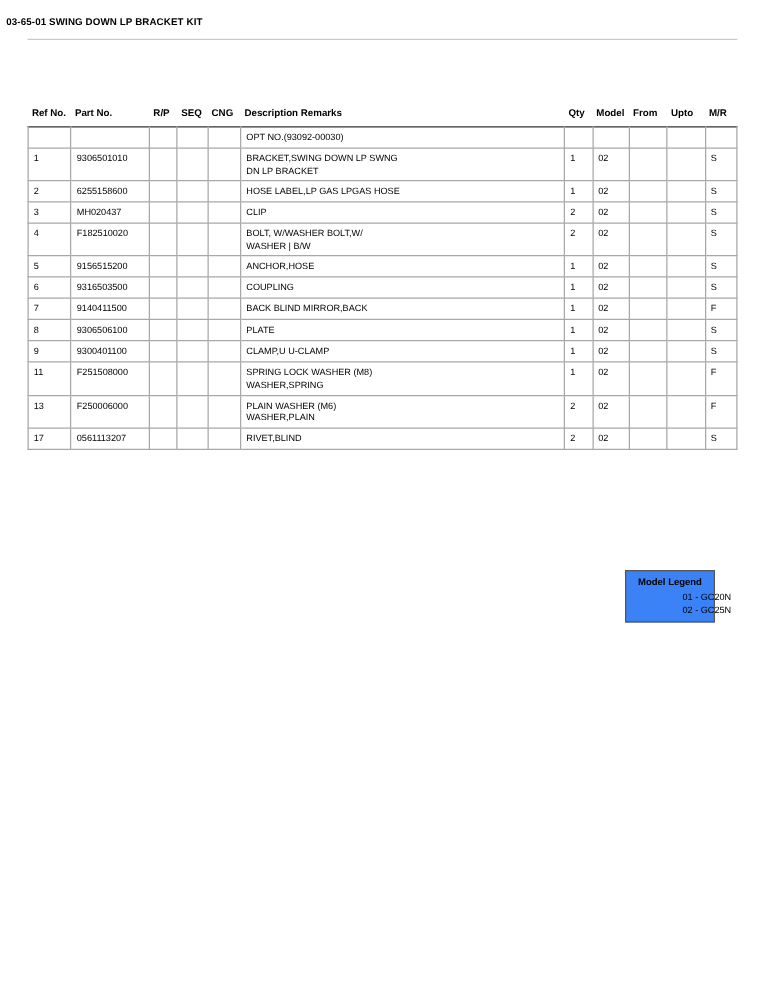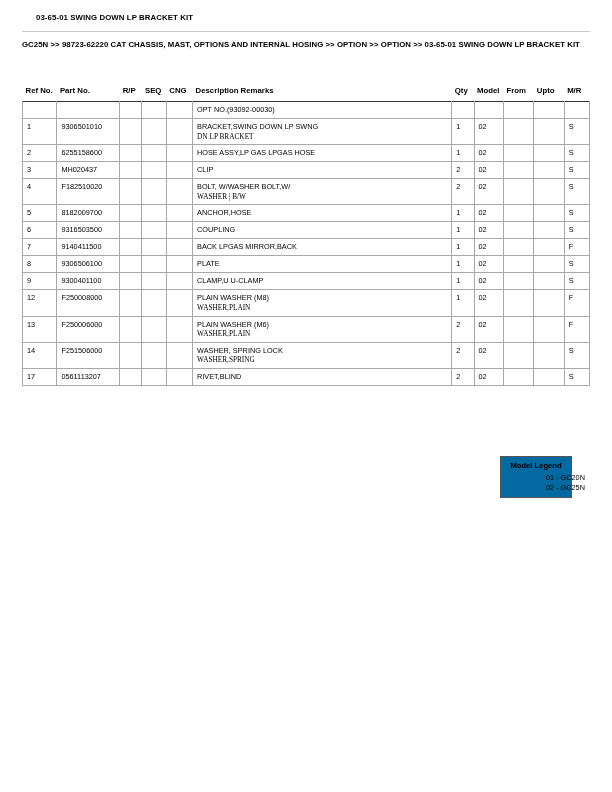--- a/index.html
+++ b/index.html
@@ -17,21 +17,21 @@
     overflow: hidden;
   }
   .page {
     position: relative;
     width: 612px;
     height: 792px;
     box-sizing: border-box;
   }
   .doc-title {
     position: absolute;
-    left: 36px;
+    left: 5px;
     top: 13px;
     font-size: 7.8px;
     font-weight: bold;
     letter-spacing: 0.1px;
     white-space: nowrap;
   }
   .title-rule {
     position: absolute;
     left: 22px;
     top: 31px;
@@ -76,29 +76,28 @@
     vertical-align: top;
     line-height: 9.6px;
     height: 10px;
     overflow: hidden;
   }
   table.parts tbody tr:first-child td {
     border-top: 1.6px solid #333333;
   }
   td.desc .sub {
     display: block;
-    font-family: Liberation Serif, serif;
   }
   .legend {
     position: absolute;
     left: 500px;
     top: 456px;
     width: 72px;
     border: 1px solid #555555;
-    background: #0369a1;
+    background: #3b82f6;
     padding: 4px 6px 5px 6px;
     box-sizing: border-box;
   }
   .legend-title {
     font-size: 7.6px;
     font-weight: bold;
     text-align: center;
     margin-bottom: 3px;
     white-space: nowrap;
   }
@@ -120,21 +119,20 @@
   .c-upto  { width: 30px; }
   .c-mr    { width: 25px; }
 </style>
 </head>
 <body>
 
 <div class="page">
 
   <div class="doc-title">03-65-01 SWING DOWN LP BRACKET KIT</div>
   <div class="title-rule"></div>
-  <div class="breadcrumb">GC25N &gt;&gt; 98723-62220 CAT CHASSIS, MAST, OPTIONS AND INTERNAL HOSING &gt;&gt; OPTION &gt;&gt; OPTION &gt;&gt; 03-65-01 SWING DOWN LP BRACKET KIT</div>
 
   <table class="parts">
     <colgroup>
       <col class="c-ref">
         <col class="c-part">
         <col class="c-rp">
         <col class="c-seq">
       <col class="c-cng">
         <col class="c-desc">
         <col class="c-qty">
@@ -184,21 +182,21 @@
           <td></td>
           <td></td>
           <td>S</td>
         </tr>
         <tr>
           <td>2</td>
           <td>6255158600</td>
           <td></td>
           <td></td>
           <td></td>
-          <td class="desc"><span>HOSE ASSY,LP GAS LPGAS HOSE</span></td>
+          <td class="desc"><span>HOSE LABEL,LP GAS LPGAS HOSE</span></td>
           <td>1</td>
           <td>02</td>
           <td></td>
           <td></td>
           <td>S</td>
         </tr>
         <tr>
           <td>3</td>
           <td>MH020437</td>
           <td></td>
@@ -219,21 +217,21 @@
           <td></td>
           <td class="desc"><span>BOLT, W/WASHER BOLT,W/</span><span class="sub">WASHER | B/W</span></td>
           <td>2</td>
           <td>02</td>
           <td></td>
           <td></td>
           <td>S</td>
         </tr>
         <tr>
           <td>5</td>
-          <td>8182009700</td>
+          <td>9156515200</td>
           <td></td>
           <td></td>
           <td></td>
           <td class="desc"><span>ANCHOR,HOSE</span></td>
           <td>1</td>
           <td>02</td>
           <td></td>
           <td></td>
           <td>S</td>
         </tr>
@@ -249,21 +247,21 @@
           <td></td>
           <td></td>
           <td>S</td>
         </tr>
         <tr>
           <td>7</td>
           <td>9140411500</td>
           <td></td>
           <td></td>
           <td></td>
-          <td class="desc"><span>BACK LPGAS MIRROR,BACK</span></td>
+          <td class="desc"><span>BACK BLIND MIRROR,BACK</span></td>
           <td>1</td>
           <td>02</td>
           <td></td>
           <td></td>
           <td>F</td>
         </tr>
         <tr>
           <td>8</td>
           <td>9306506100</td>
           <td></td>
@@ -283,57 +281,44 @@
           <td></td>
           <td></td>
           <td class="desc"><span>CLAMP,U U-CLAMP</span></td>
           <td>1</td>
           <td>02</td>
           <td></td>
           <td></td>
           <td>S</td>
         </tr>
         <tr>
-          <td>12</td>
-          <td>F250008000</td>
-          <td></td>
-          <td></td>
-          <td></td>
-          <td class="desc"><span>PLAIN WASHER (M8)</span><span class="sub">WASHER,PLAIN</span></td>
+          <td>11</td>
+          <td>F251508000</td>
+          <td></td>
+          <td></td>
+          <td></td>
+          <td class="desc"><span>SPRING LOCK WASHER (M8)</span><span class="sub">WASHER,SPRING</span></td>
           <td>1</td>
           <td>02</td>
           <td></td>
           <td></td>
           <td>F</td>
         </tr>
         <tr>
           <td>13</td>
           <td>F250006000</td>
           <td></td>
           <td></td>
           <td></td>
           <td class="desc"><span>PLAIN WASHER (M6)</span><span class="sub">WASHER,PLAIN</span></td>
           <td>2</td>
           <td>02</td>
           <td></td>
           <td></td>
           <td>F</td>
-        </tr>
-        <tr>
-          <td>14</td>
-          <td>F251506000</td>
-          <td></td>
-          <td></td>
-          <td></td>
-          <td class="desc"><span>WASHER, SPRING LOCK</span><span class="sub">WASHER,SPRING</span></td>
-          <td>2</td>
-          <td>02</td>
-          <td></td>
-          <td></td>
-          <td>S</td>
         </tr>
         <tr>
           <td>17</td>
           <td>0561113207</td>
           <td></td>
           <td></td>
           <td></td>
           <td class="desc"><span>RIVET,BLIND</span></td>
           <td>2</td>
           <td>02</td>

